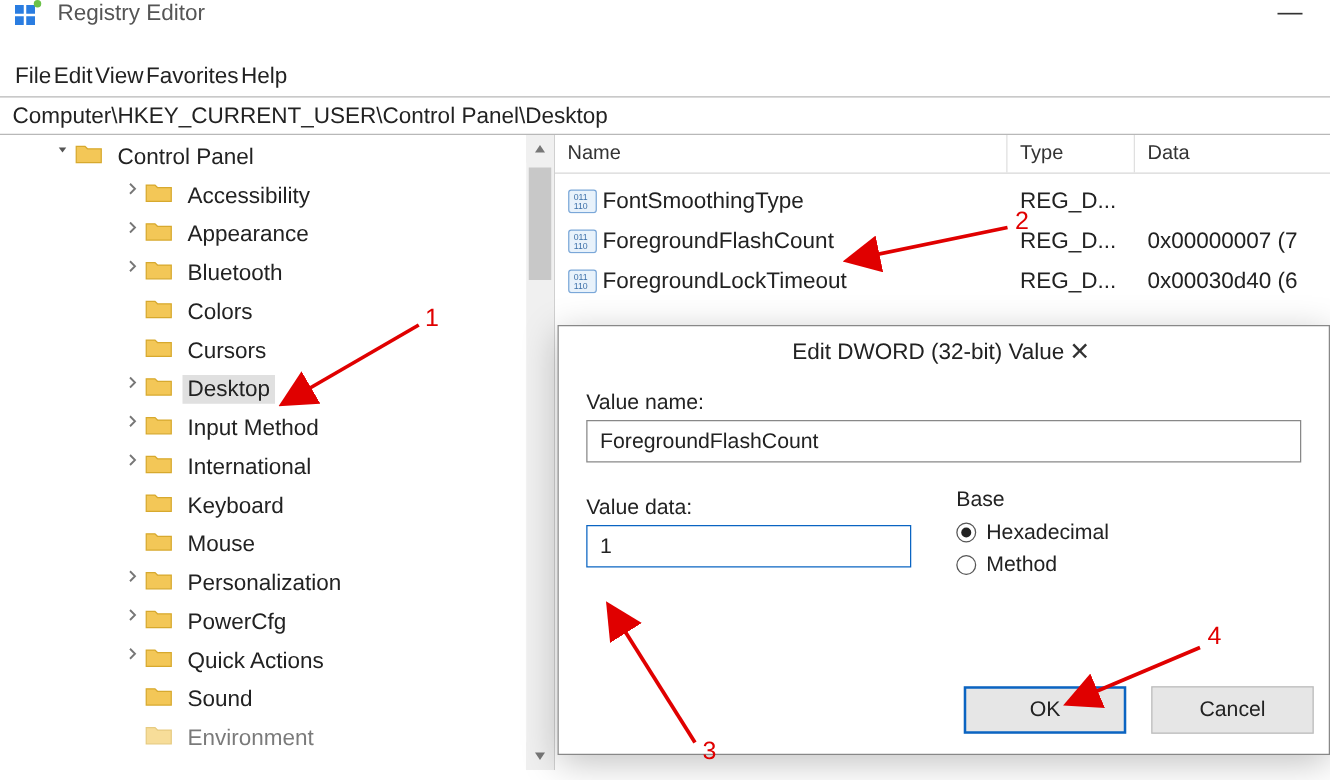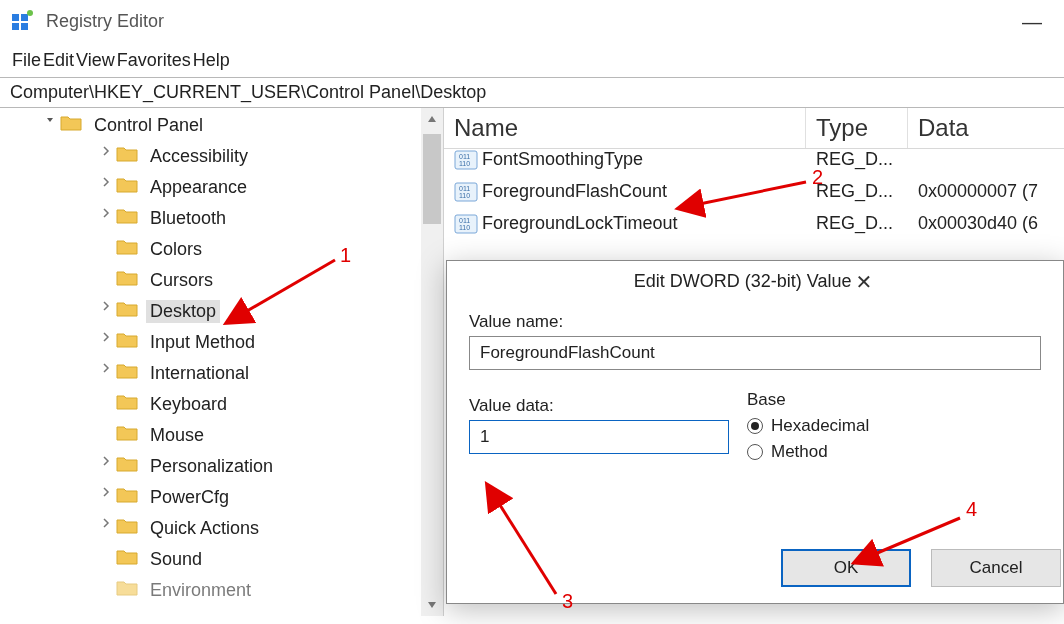--- a/index.html
+++ b/index.html
@@ -7,21 +7,21 @@
     margin: 0; padding: 0;
     width: 1064px; height: 624px;
     font-family: "Segoe UI", Tahoma, sans-serif;
     font-size: 17px;
     color: #222;
     background: #fff;
     overflow: hidden;
   }
   .window { width: 1064px; height: 624px; position: relative; }
   .titlebar {
-    display: flex; align-items: center;
+    display: flex; align-items: flex-start;
     height: 44px;
     padding: 0 10px;
     border-bottom: 1px solid transparent;
     color: #555;
   }
   .titlebar .app-icon { width: 24px; height: 24px; margin-right: 12px; position: relative; }
   .titlebar .app-icon svg { display:block; }
   .titlebar .title { font-size: 18px; flex: 1; }
   .window-controls { display: flex; align-items: center; gap: 30px; padding-right: 12px; color: #333; font-size: 20px; }
   .window-controls span { line-height: 1; }
@@ -93,33 +93,33 @@
     background: #e0e0e0;
   }
   .list-pane {
     flex: 1;
     position: relative;
     overflow: hidden;
   }
   .list-header {
     display: flex;
     border-bottom: 1px solid #d8d8d8;
-    font-size: 24px;
+    font-size: 16px;
     color: #333;
   }
   .list-header .col {
     padding: 6px 10px;
     border-right: 1px solid #e0e0e0;
   }
   .col-name { width: 362px; }
   .col-type { width: 102px; }
   .col-data { flex: 1; border-right: none !important; }
   .list-body .row {
     display: flex;
-    align-items: flex-start;
+    align-items: flex-end;
     height: 32px;
     font-size: 18px;
   }
   .list-body .row .col { padding: 0 10px; white-space: nowrap; overflow: hidden; text-overflow: ellipsis; }
   .value-icon {
     display: inline-block;
     width: 24px; height: 20px;
     margin-right: 4px; vertical-align: middle;
     position: relative;
   }
@@ -147,21 +147,21 @@
   .dlg-label { font-size: 17px; margin-top: 6px; margin-bottom: 4px; }
   .dlg-field {
     width: 100%;
     border: 1px solid #888;
     padding: 6px 10px;
     font-size: 17px;
     background: #fff;
   }
   .dlg-row2 {
     display: flex;
-    gap: 8px;
+    gap: 26px;
     margin-top: 20px;
   }
   .dlg-left { width: 270px; }
   .dlg-right { flex: 1; }
   .value-data-input {
     width: 260px;
     border: 1px solid #0a64c2;
     padding: 6px 10px;
     font-size: 17px;
   }
@@ -170,21 +170,21 @@
   .radio {
     width: 16px; height: 16px;
     border: 1.5px solid #555; border-radius: 50%;
     display: inline-flex; align-items: center; justify-content: center;
   }
   .radio.checked::after {
     content: ""; width: 8px; height: 8px; background: #222; border-radius: 50%;
   }
   .dlg-buttons {
     position: absolute;
-    right: 2px; bottom: 16px;
+    right: 12px; bottom: 16px;
     display: flex; gap: 20px;
   }
   .dlg-btn {
     min-width: 130px; height: 38px;
     background: #e6e6e6;
     border: 1px solid #bbb;
     display: flex; align-items: center; justify-content: center;
     font-size: 17px;
   }
   .dlg-btn.default { border: 2px solid #0a64c2; }

